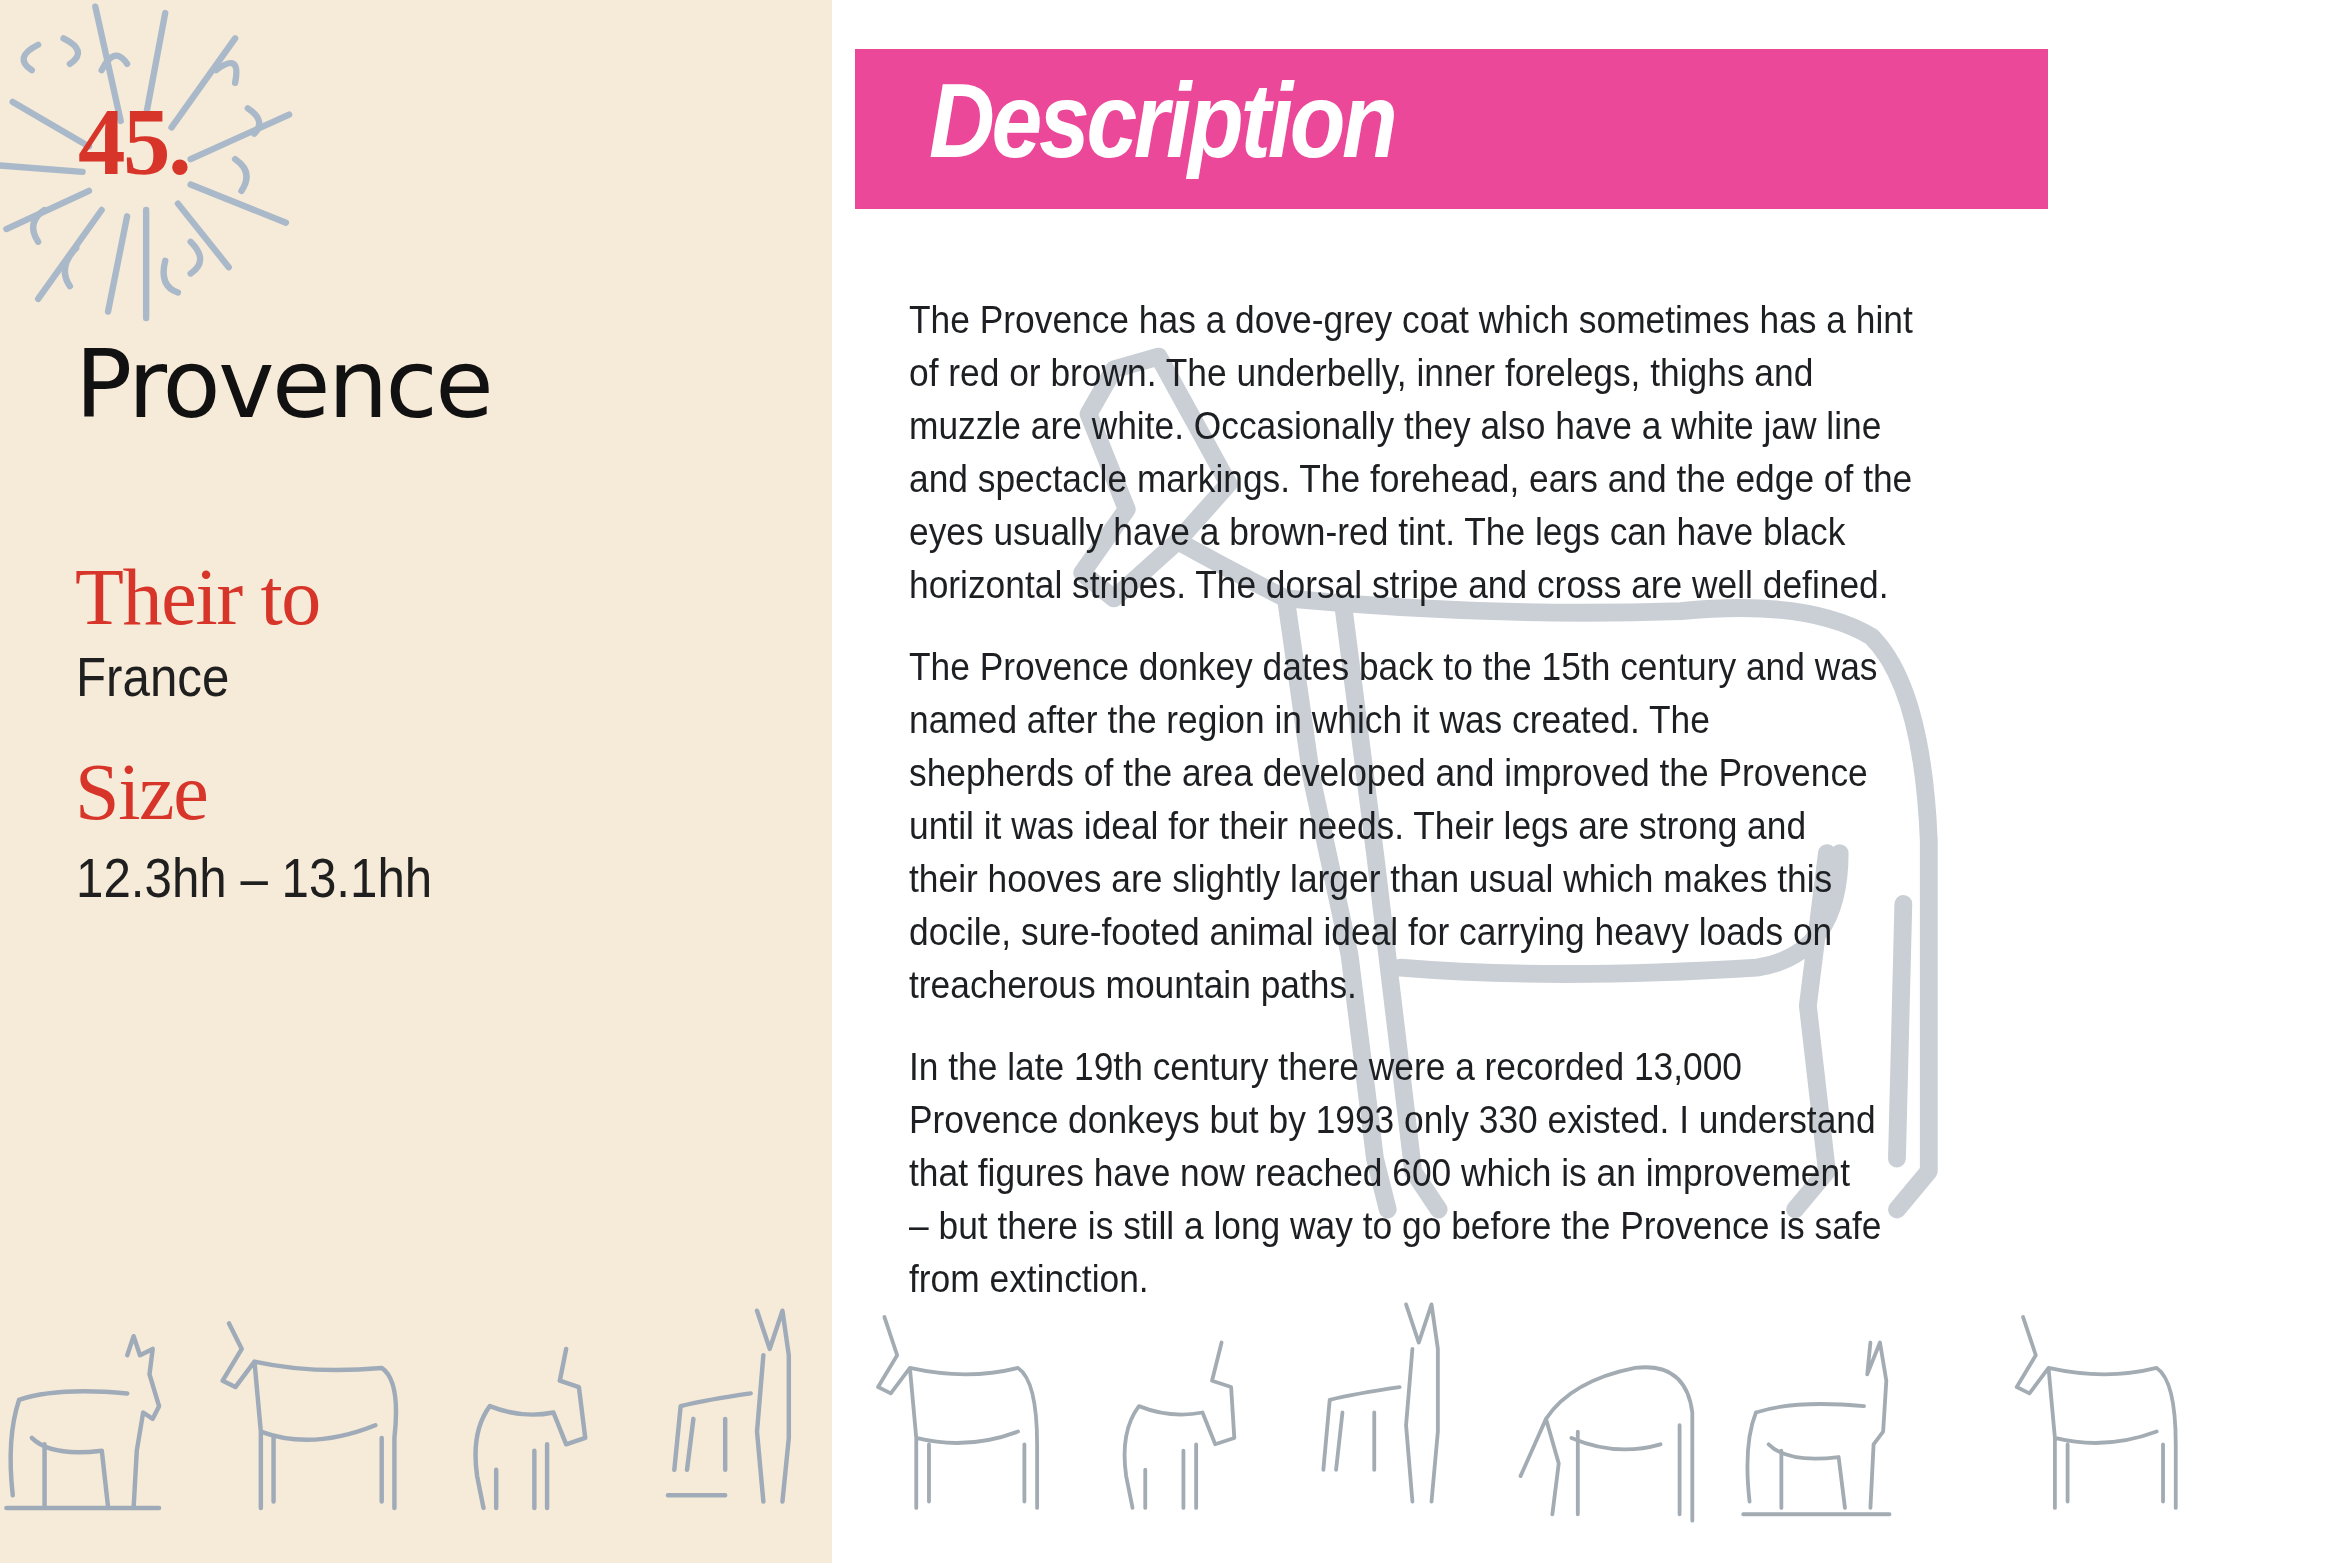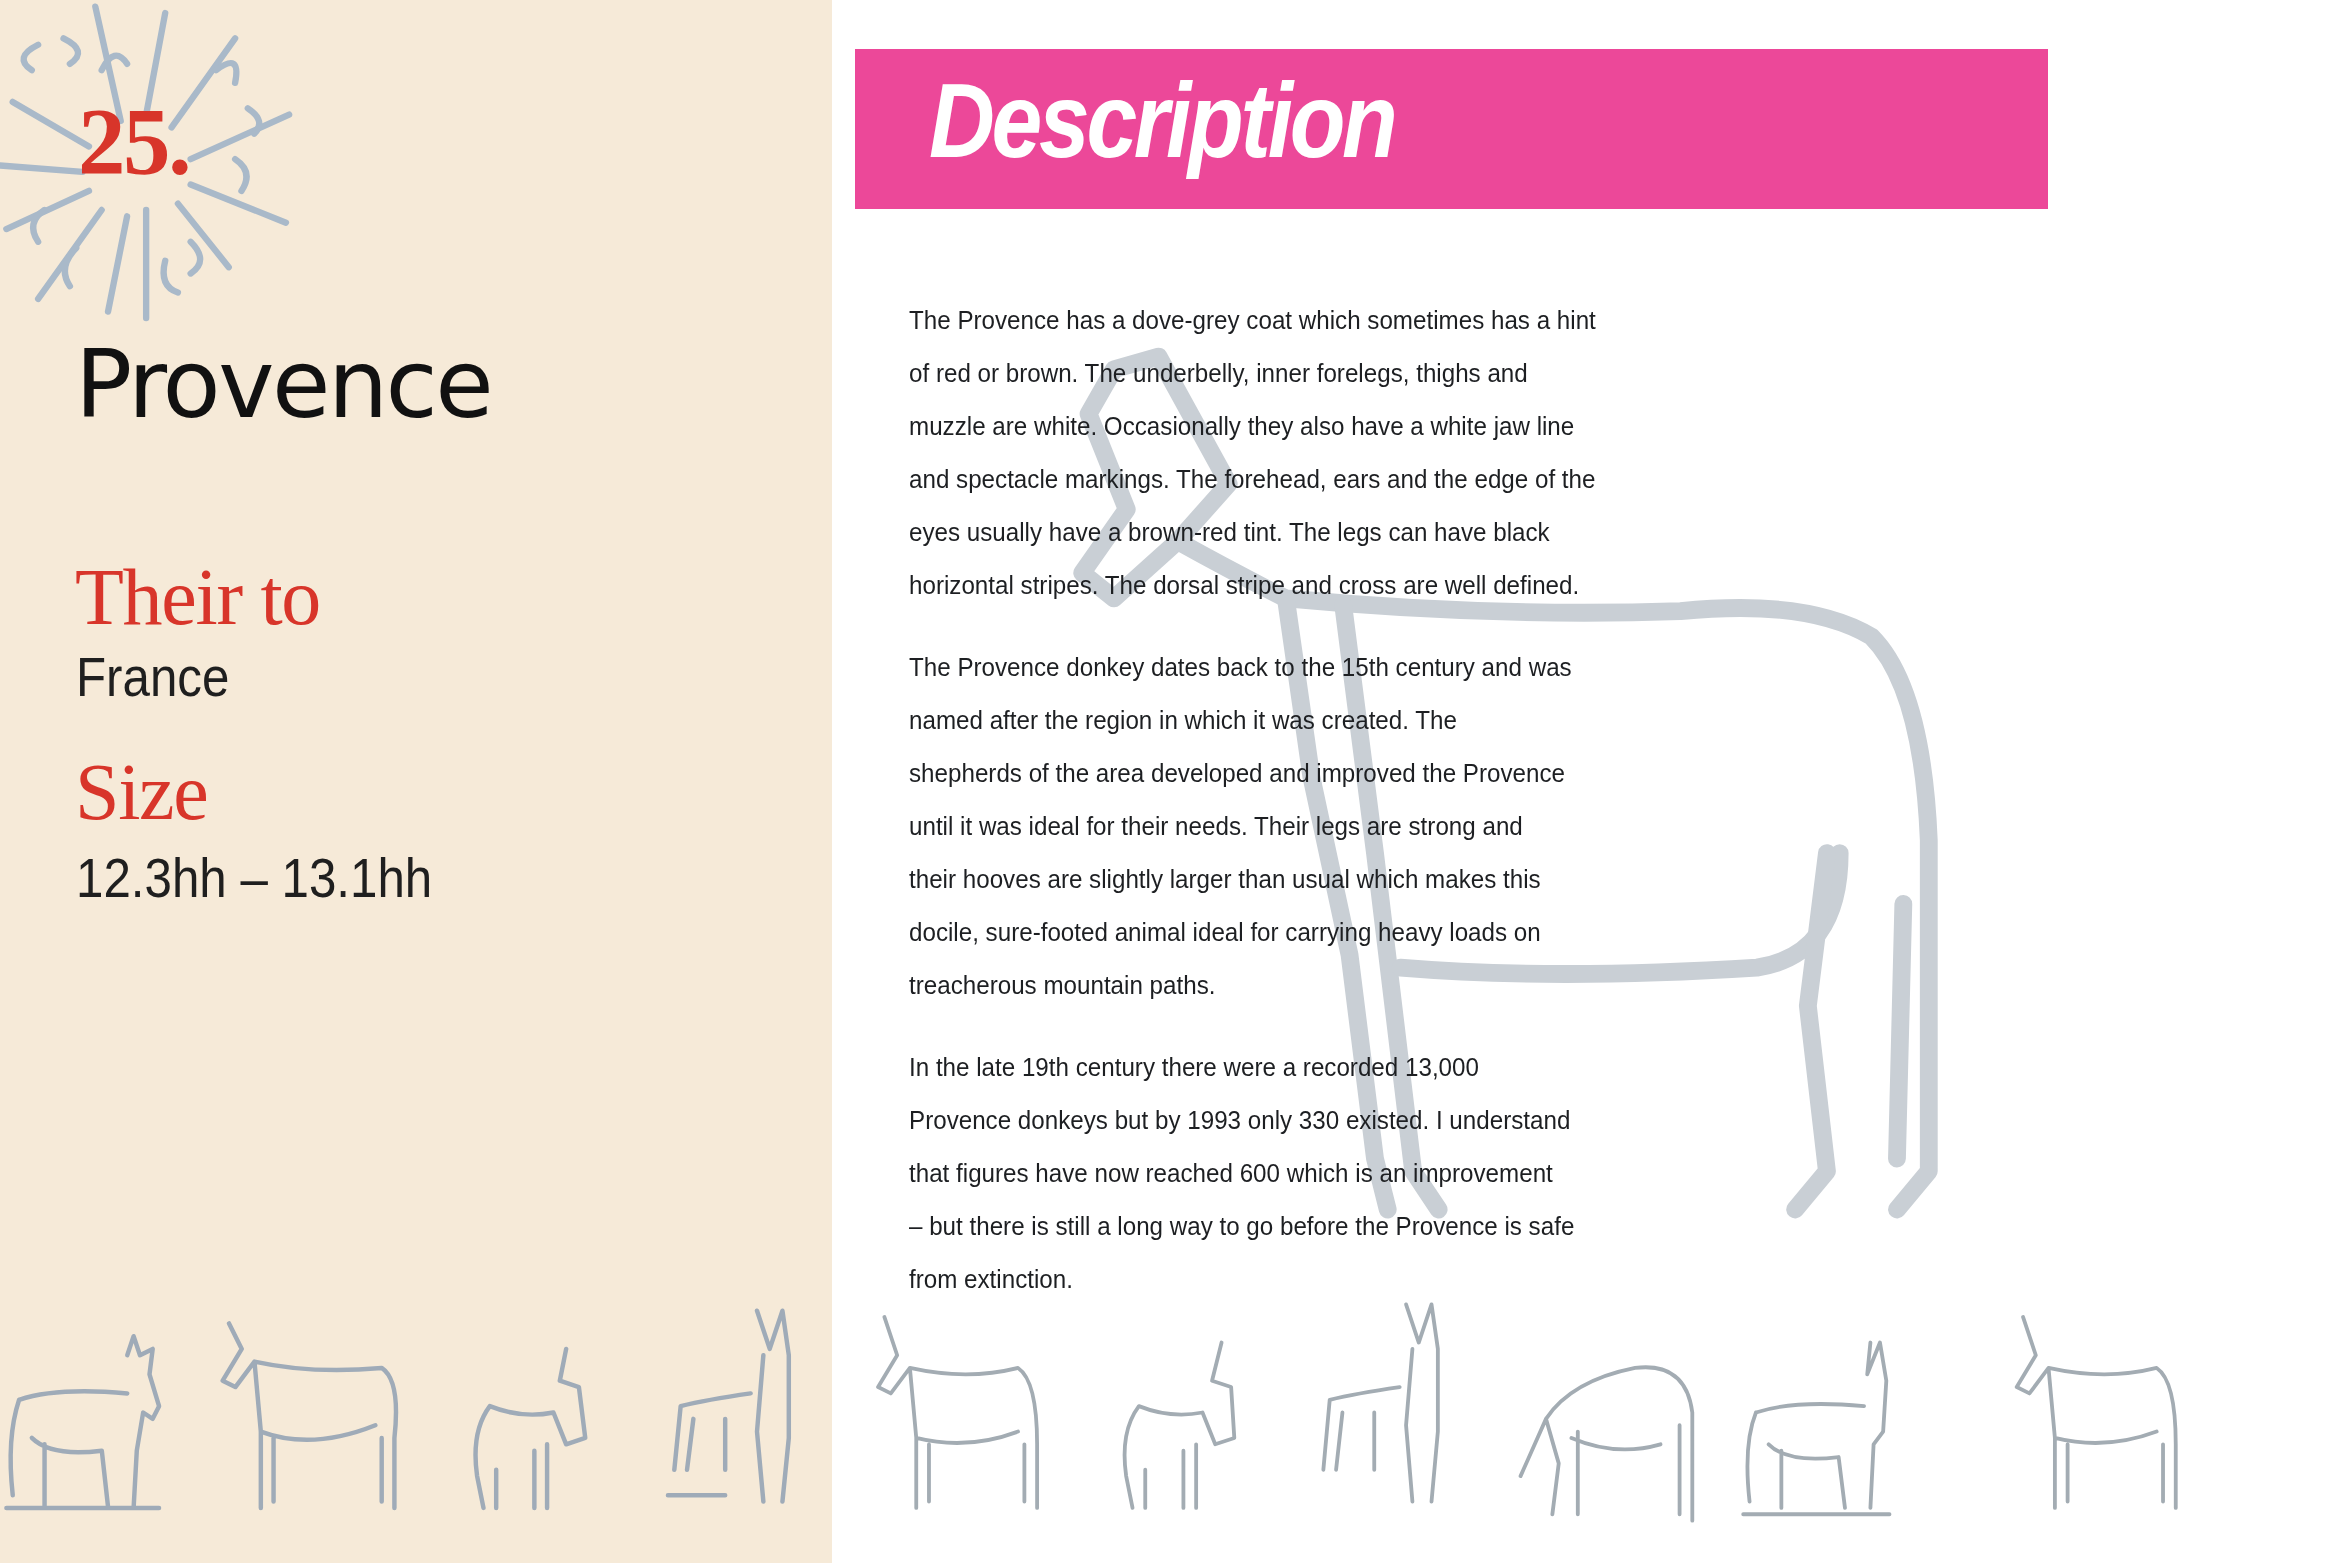--- a/index.html
+++ b/index.html
@@ -40,21 +40,21 @@
   .header-title {
     position: absolute; left: 74px; top: 18px;
     font-family: "Liberation Sans", sans-serif; font-weight: bold; font-style: italic;
     font-size: 106px; color: #ffffff; line-height: 1; letter-spacing: -3.8px;
     transform: scaleX(0.86); transform-origin: left;
   }
   .bg-donkey { position: absolute; left: 1044px; top: 331px; width: 993px; height: 955px; }
   .body-text {
     position: absolute; left: 909px; top: 294px; width: 1273px;
     font-family: "Liberation Sans", sans-serif;
-    font-size: 26px; line-height: 53px; color: #1d1f22;
+    font-size: 38px; line-height: 53px; color: #1d1f22;
   }
   .body-text p { margin: 0 0 29px 0; white-space: pre-line; transform: scaleX(0.93); transform-origin: left; }
   .donkey-strip { position: absolute; top: 1298px; height: 229px; }
   .donkey-strip svg { width: 100%; height: 100%; }
 </style>
 </head>
 <body>
 
 <div class="left-panel">
   <svg class="starburst" viewBox="0 0 480 520" fill="none" stroke="#a9b9c9" stroke-width="10" stroke-linecap="round">
@@ -74,21 +74,21 @@
       <path d="M50 110 Q20 90 60 70"></path>
       <path d="M160 110 Q180 70 200 100"></path>
     <path d="M340 110 Q380 80 370 130"></path>
       <path d="M390 170 Q420 190 400 210"></path>
       <path d="M370 250 Q400 270 380 300"></path>
     <path d="M70 330 Q40 350 60 380"></path>
       <path d="M120 390 Q90 420 110 450"></path>
       <path d="M300 380 Q330 410 300 430"></path>
     <path d="M260 410 Q250 450 280 460"></path>
   </svg>
-  <div class="entry-number">25.</div>
+  <div class="entry-number">45.</div>
   <div class="breed-title">Provence</div>
 
   <div class="label" style="top:557px">Their to</div>
   <div class="value" style="top:649px">France</div>
   <div class="label" style="top:752px">Size</div>
   <div class="value" style="top:850px">12.3hh – 13.1hh</div>
 
   <div class="donkey-strip" style="left:0; width:827px;">
     <svg viewBox="0 0 1300 360" fill="none" stroke="#9fabb8" stroke-width="7" stroke-linecap="round" stroke-linejoin="round">
       <g transform="translate(10,60)">

